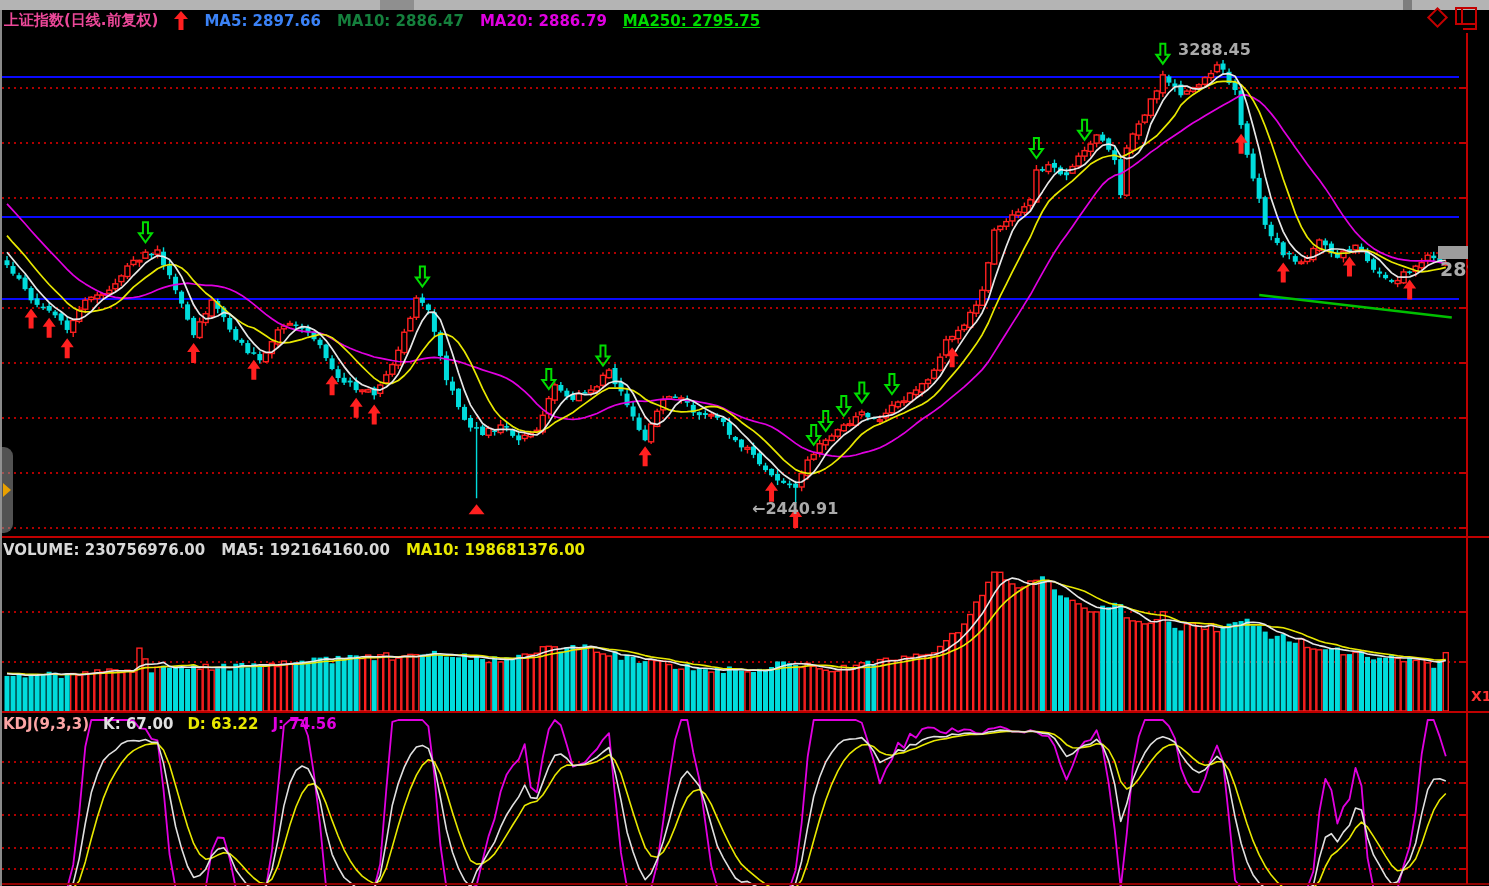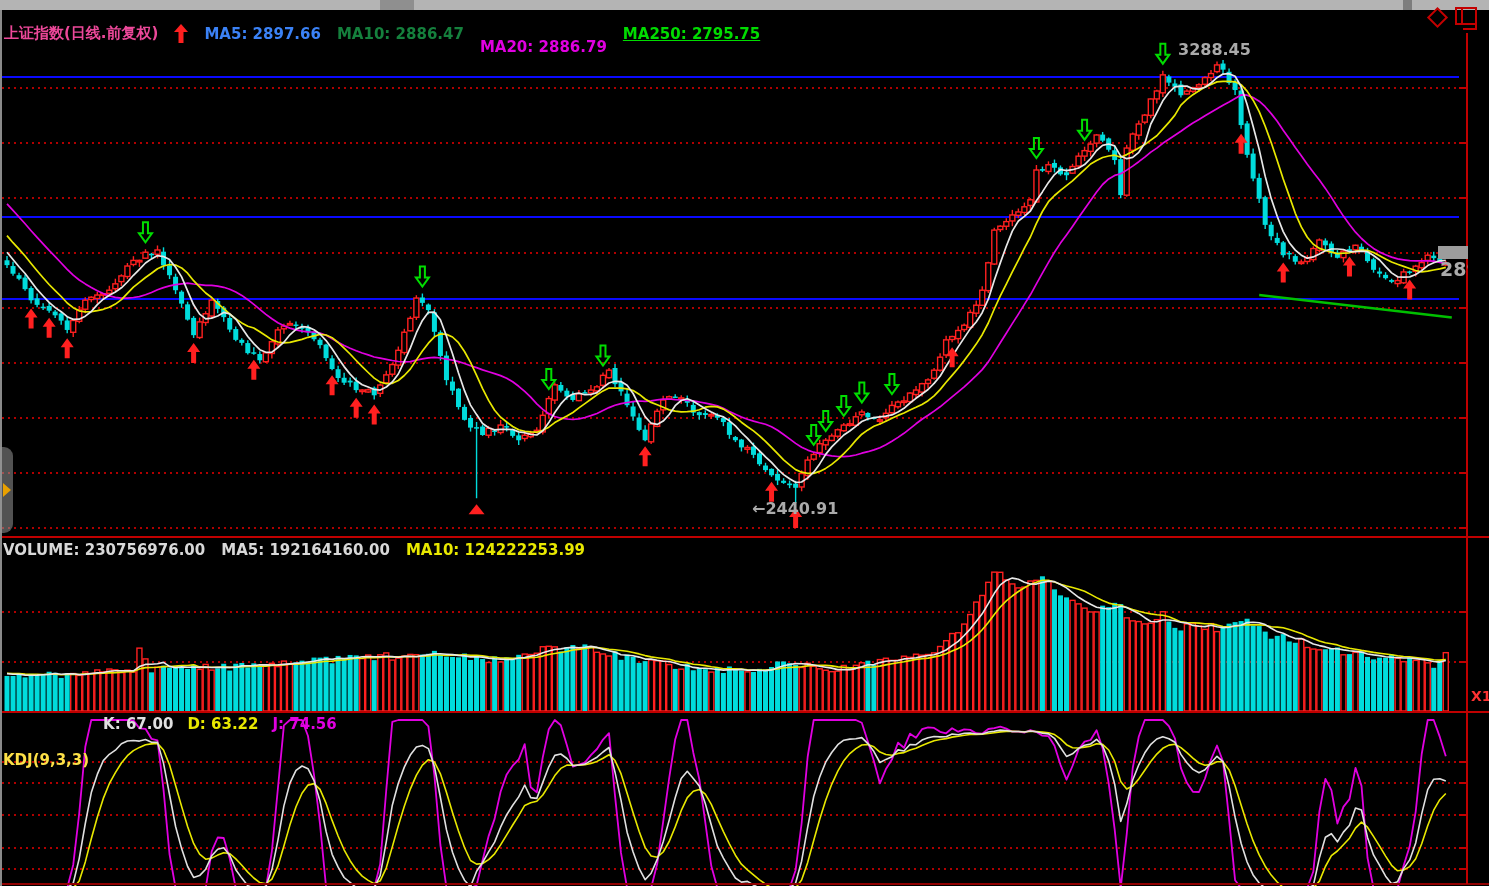--- a/index.html
+++ b/index.html
@@ -844,42 +844,42 @@
       <line x1="1459" y1="869" x2="1466" y2="869" stroke="#c00000" stroke-width="2"></line>
     </svg>
 
   <div class="hdr">
     <span class="t">上证指数(日线.前复权)</span>
     <svg class="arrow-ico" viewBox="0 0 14 19">
       <path d="M0 8 L7 0 L14 8 L9.5 8 L9.5 19 L4.5 19 L4.5 8 Z" fill="#ff2020"></path>
     </svg>
     <span style="color: #3b82f6;">MA5: 2897.66</span>
     <span style="color: #15803d;">MA10: 2886.47</span>
-    <span style="color: rgb(224, 0, 224); margin-top: 27px;">MA20: 2886.79</span>
+    <span style="color: rgb(224, 0, 224);">MA20: 2886.79</span>
     <span style="color: rgb(0, 220, 0); text-decoration: underline;">MA250: 2795.75</span>
   </div>
 
   <div class="icons">
     <div class="dia"></div>
     <div class="winwrap">
       <div class="win">
           <div class="bar"></div>
         </div>
       <div class="winmark"></div>
     </div>
   </div>
 
   <div class="volhdr">
     <span style="color: rgb(216, 216, 216);">VOLUME: 230756976.00</span>
     <span style="color: rgb(216, 216, 216);">MA5: 192164160.00</span>
-    <span style="color: rgb(232, 232, 0);">MA10: 124222253.99</span>
+    <span style="color: rgb(232, 232, 0);">MA10: 198681376.00</span>
   </div>
 
   <div class="kdjhdr">
-    <span style="color: #fde047; margin-top: 36px;">KDJ(9,3,3)</span>
+    <span style="color: #fca5a5;">KDJ(9,3,3)</span>
     <span style="color: rgb(224, 224, 224);">K: 67.00</span>
     <span style="color: rgb(232, 232, 0);">D: 63.22</span>
     <span style="color: rgb(224, 0, 224);">J: 74.56</span>
   </div>
 
   <div class="ann ann-high">3288.45</div>
   <div class="ann ann-low">←2440.91</div>
 
   <div class="pricetag"></div>
   <div class="pricetxt">2897</div>

